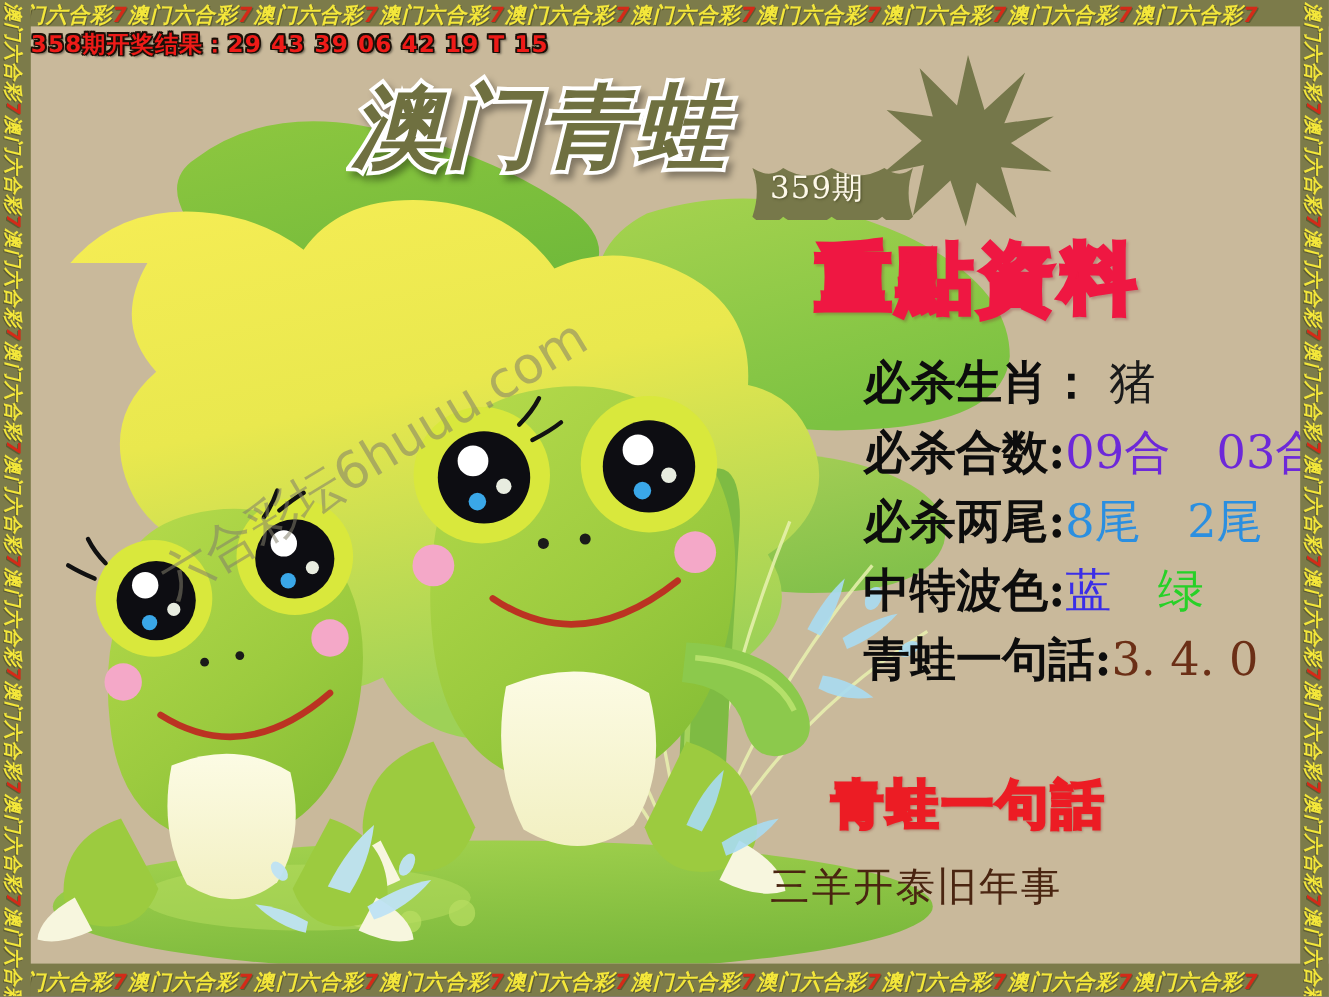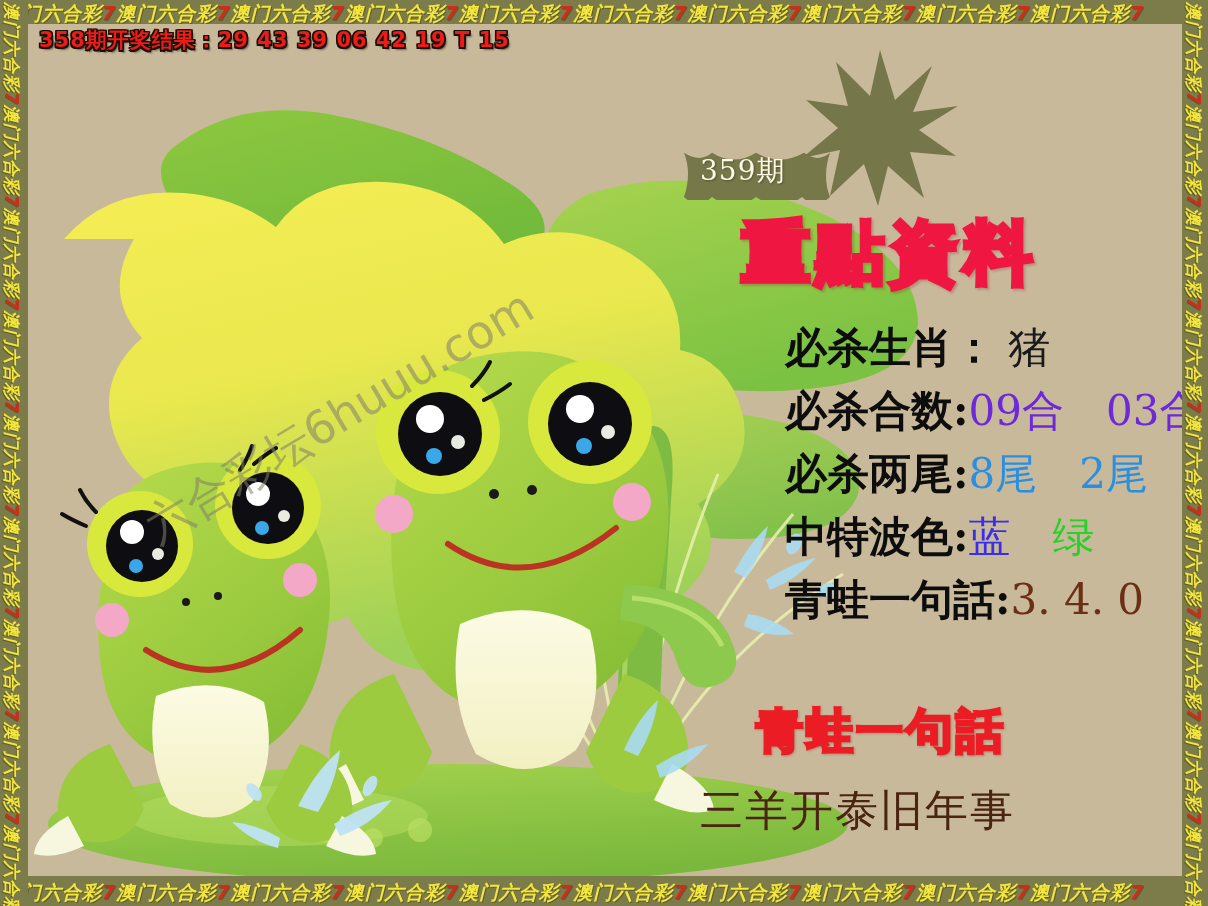--- a/index.html
+++ b/index.html
@@ -34,21 +34,20 @@
   
   .results-bar{
     position:absolute;left:28px;top:26px;z-index:45;
     font-size:21px;font-weight:bold;color:#ee1b18;
     letter-spacing:1px;white-space:nowrap;
     -webkit-text-stroke:0px;
     text-shadow:
        1.5px 0 0 #1a1008, -1.5px 0 0 #1a1008, 0 1.5px 0 #1a1008, 0 -1.5px 0 #1a1008,
        1.5px 1.5px 0 #1a1008, -1.5px 1.5px 0 #1a1008, 1.5px -1.5px 0 #1a1008, -1.5px -1.5px 0 #1a1008,
        2.5px 2.5px 2px rgba(0,0,0,.45);
-    margin-left: 11px;
   }
 
   
   #art{position:absolute;left:28px;top:24px;width:1154px;height:852px;z-index:5;}
 
   
   .title-main{
     position:absolute;left:320px;top:62px;z-index:30;
     font-size:82px;font-weight:bold;font-style:italic;
     color:#6f7040;letter-spacing:4px;white-space:nowrap;
@@ -107,21 +106,21 @@
   .quote-title{
     position:absolute;left:756px;top:700px;z-index:30;
     font-size:47px;font-weight:bold;color:#ec1c24;letter-spacing:3px;
     font-family:Liberation Mono, monospace;
     -webkit-text-stroke:3px #ec1c24;
     white-space:nowrap;
     filter:drop-shadow(1px 1px 1px rgba(120,20,20,.3));
   }
   .quote-text{
     position:absolute;left:700px;top:782px;z-index:30;
-    font-size:43px;color:#4a2511;letter-spacing:2px;white-space:nowrap;
+    font-size:36px;color:#4a2511;letter-spacing:2px;white-space:nowrap;
     font-family:"DejaVu Serif","Liberation Serif",serif;
   }
 
   
   .watermark{
     position:absolute;left:150px;top:500px;z-index:26;
     font-size:46px;color:rgba(130,125,105,.55);
     transform:rotate(-31deg);transform-origin:left center;
     white-space:nowrap;pointer-events:none;
     font-family:"DejaVu Sans","Liberation Sans",sans-serif;
@@ -312,20 +311,21 @@
 
   <svg class="starburst" viewBox="0 0 160 160">
     <polygon fill="#75774a" points="80,2 95,52 132,18 113,64 158,58 119,82 156,108 110,104 124,150 88,118 78,158 64,116 30,148 40,102 2,110 38,80 6,52 48,58 36,14 70,48"></polygon>
   </svg>
 
   <svg class="issue-banner" viewBox="0 0 158 54">
     <path fill="#77784a" d="M8 4 q16 6 28 0 q22 8 44 0 q24 8 48 0 q14 6 26 0 q-8 14 0 26 q-14 8 -28 0 q-22 10 -46 0 q-22 10 -44 0 q-14 8 -28 0 q8 -14 0 -26z" transform="scale(1,1.7)"></path>
   </svg>
   <div class="issue-text">359期</div>
 
+  <div class="title-main">澳门青蛙</div>
 
   <div class="results-bar">358期开奖结果：29 43 39 06 42 19 T 15</div>
 
   <div class="heading-red">重點資料</div>
 
   <div class="data-block" id="data-block">
       <div class="drow"><span class="lbl">必杀生肖：</span><span class="val v-black">  猪</span></div>
       <div class="drow"><span class="lbl">必杀合数:</span><span class="val v-magenta">09合</span><span>  </span><span class="val v-magenta">03合</span></div>
       <div class="drow"><span class="lbl">必杀两尾:</span><span class="val v-blue">8尾</span><span>  </span><span class="val v-blue">2尾</span></div>
       <div class="drow"><span class="lbl">中特波色:</span><span class="val v-blue2">蓝</span><span>  </span><span class="val v-green">绿</span></div>

